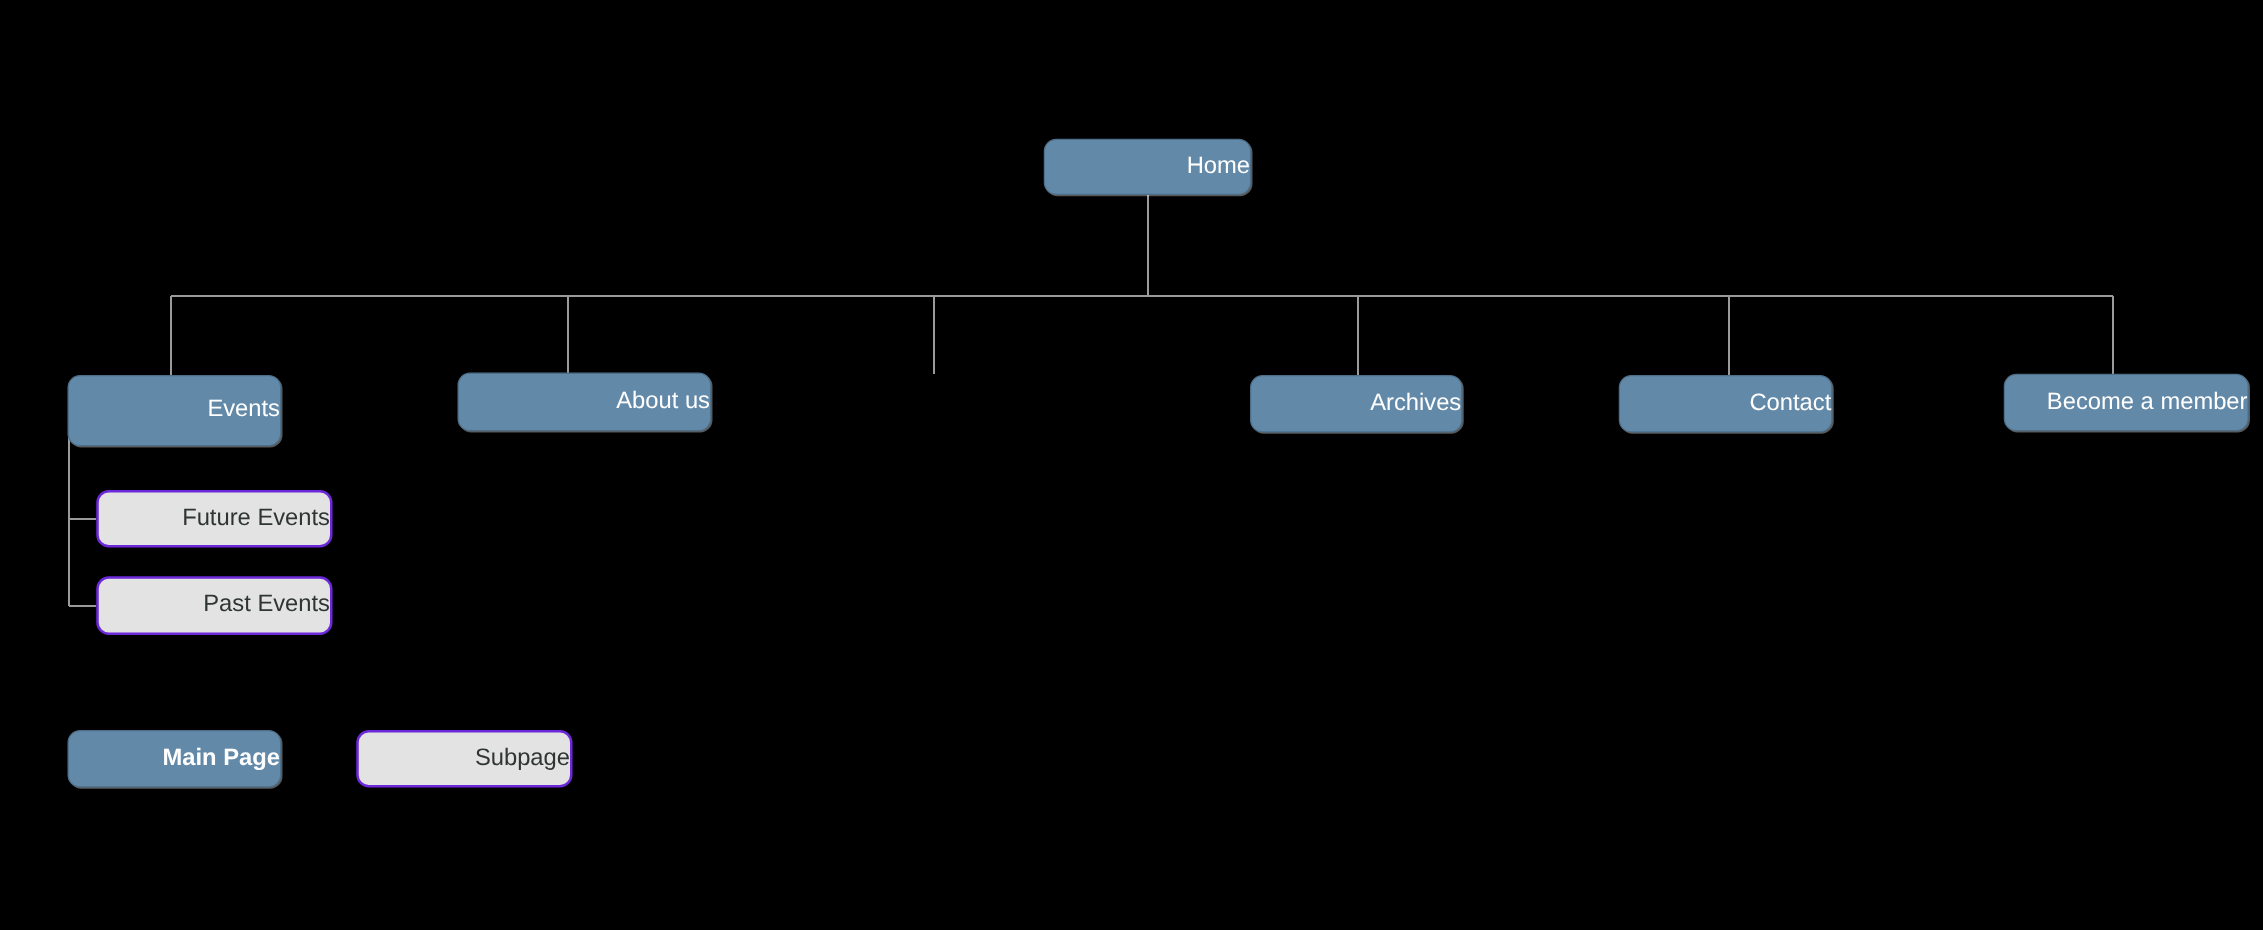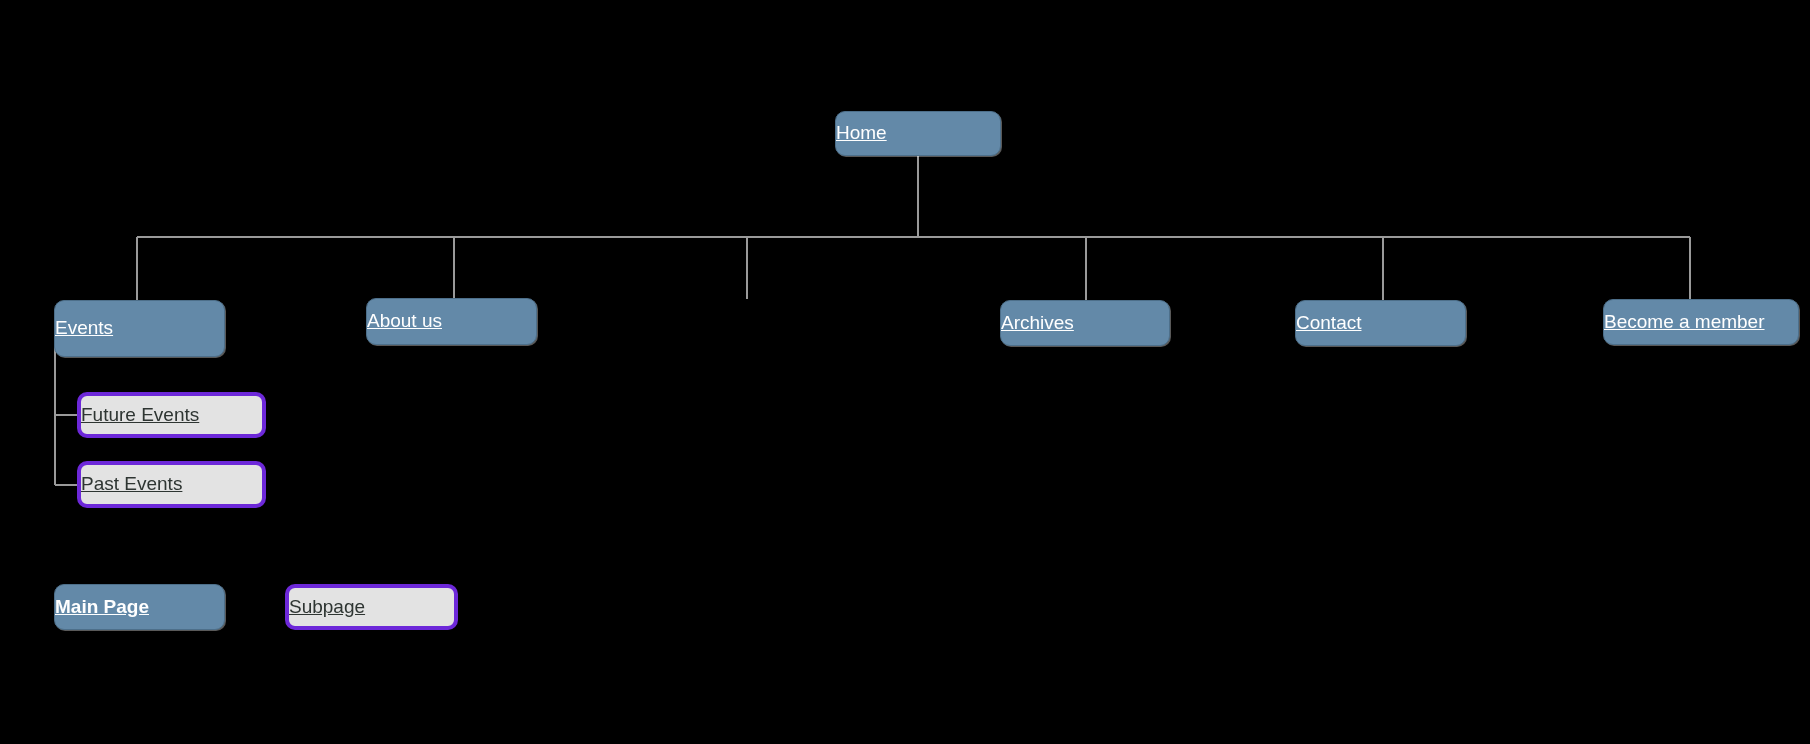--- a/index.html
+++ b/index.html
@@ -24,37 +24,36 @@
     top: 0;
     width: 1810px;
     height: 744px;
     pointer-events: none;
   }
   .node {
     position: absolute;
     box-sizing: border-box;
     display: flex;
     align-items: center;
-    justify-content: flex-start;
+    justify-content: flex-end;
     border-radius: 10px;
     text-align: center;
     line-height: 1.1;
     white-space: nowrap;
-    text-decoration: underline;
   }
   .node.main {
     background: #6389a8;
     border: 1px solid #4d6f8a;
     color: #ffffff;
     font-size: 19px;
     box-shadow: 1px 1px 0 rgba(255,255,255,0.35);
   }
   .node.sub {
     background: #e3e3e3;
-    border: 4px solid #6d28d9;
+    border: 2px solid #6d28d9;
     color: #2e3532;
     font-size: 19px;
   }
   .legend-label {
     font-weight: bold;
   }
   .node-text {
     display: block;
   }
 </style>
@@ -84,21 +83,21 @@
   </svg>
 
   <div class="node main" style="left:835px; top:111px; width:166px; height:45px;">
     <span class="node-text">Home</span>
   </div>
 
   <div class="node main" style="left:54px; top:300px; width:171px; height:57px;">
     <span class="node-text">Events</span>
   </div>
 
-  <div class="node main" style="left:366px; top:298px; width:171px; height:47px;">
+  <div class="node main" style="left:366px; top:298px; width:203px; height:47px;">
     <span class="node-text">About us</span>
   </div>
 
 
   <div class="node main" style="left:1295px; top:300px; width:171px; height:46px;">
     <span class="node-text">Contact</span>
   </div>
 
   <div class="node main" style="left:1000px; top:300px; width:170px; height:46px;">
     <span class="node-text">Archives</span>

